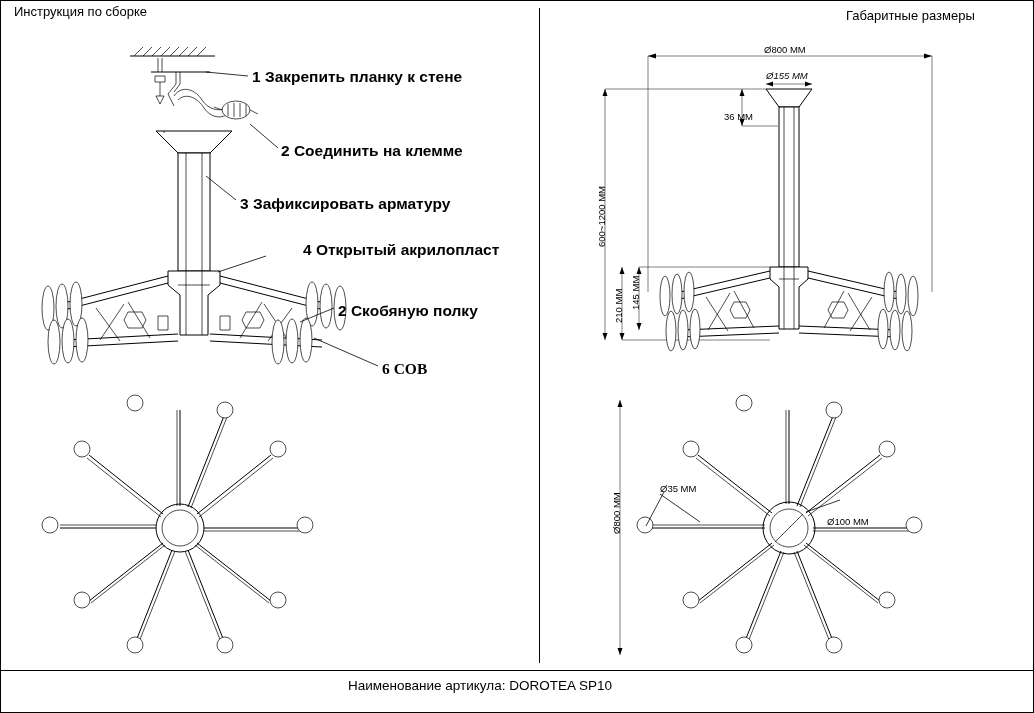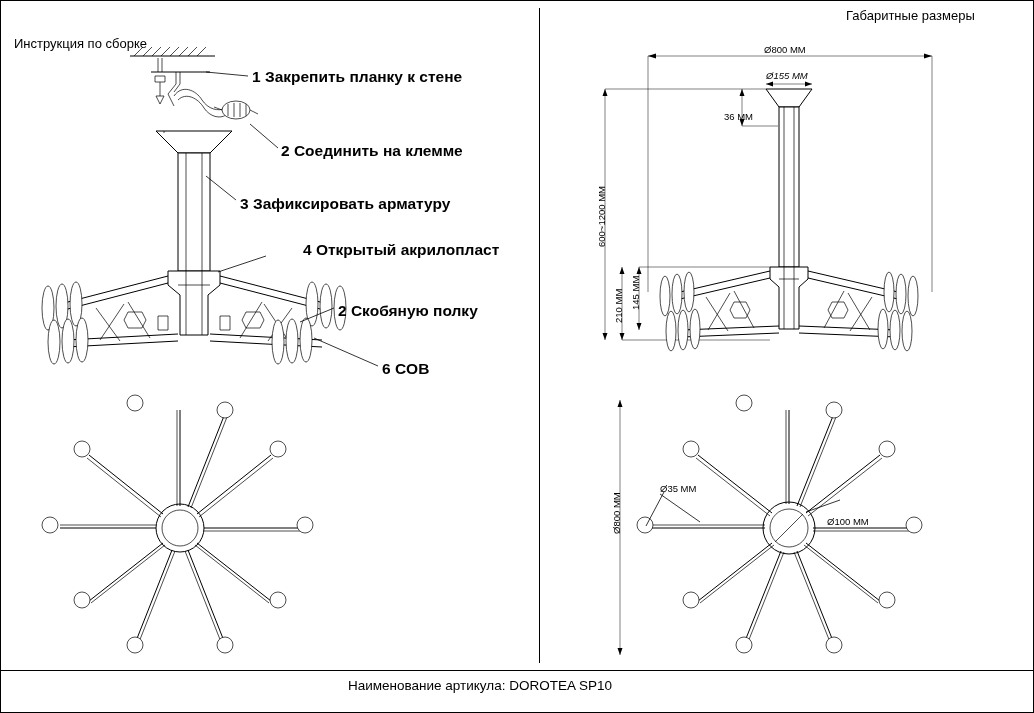--- a/index.html
+++ b/index.html
@@ -27,21 +27,21 @@
   #frame-left   { left: 0;    top: 0;     width: 1px;    height: 713px; }
   #frame-right  { left: 1033px; top: 0;   width: 1px;    height: 713px; }
   #divider-v    { left: 539px; top: 8px;  width: 1px;    height: 655px; }
   #divider-h    { left: 0;    top: 670px; width: 1034px; height: 1px; }
 
   .panel-title {
     position: absolute;
     font-size: 13px;
     white-space: nowrap;
   }
-  #title-left  { left: 14px; top: 36px; }
+  #title-left  { left: 14px; top: 4px; }
   #title-right { left: 846px; top: 8px; text-align: right; }
 
   #footer-label {
     position: absolute;
     left: 0;
     top: 678px;
     width: 960px;
     text-align: center;
     font-size: 13.5px;
   }
@@ -52,21 +52,21 @@
     white-space: nowrap;
     font-weight: bold;
     text-align: center;
   }
 
   #callout-1 { left: 252px; top: 68px; }
   #callout-2 { left: 281px; top: 142px; }
   #callout-3 { left: 240px; top: 195px; }
   #callout-4 { left: 271px; top: 241px; margin-left: 32px; }
   #callout-5 { left: 338px; top: 302px; }
-  #callout-6 { left: 382px; top: 360px; }
+  #callout-6 { left: 382px; top: 360px; font-family: Liberation Serif, serif; }
 
   .dim-label {
     position: absolute;
     font-size: 9.5px;
     white-space: nowrap;
   }
   .dim-label.vert {
     transform-origin: 0 0;
     transform: rotate(-90deg);
   }

